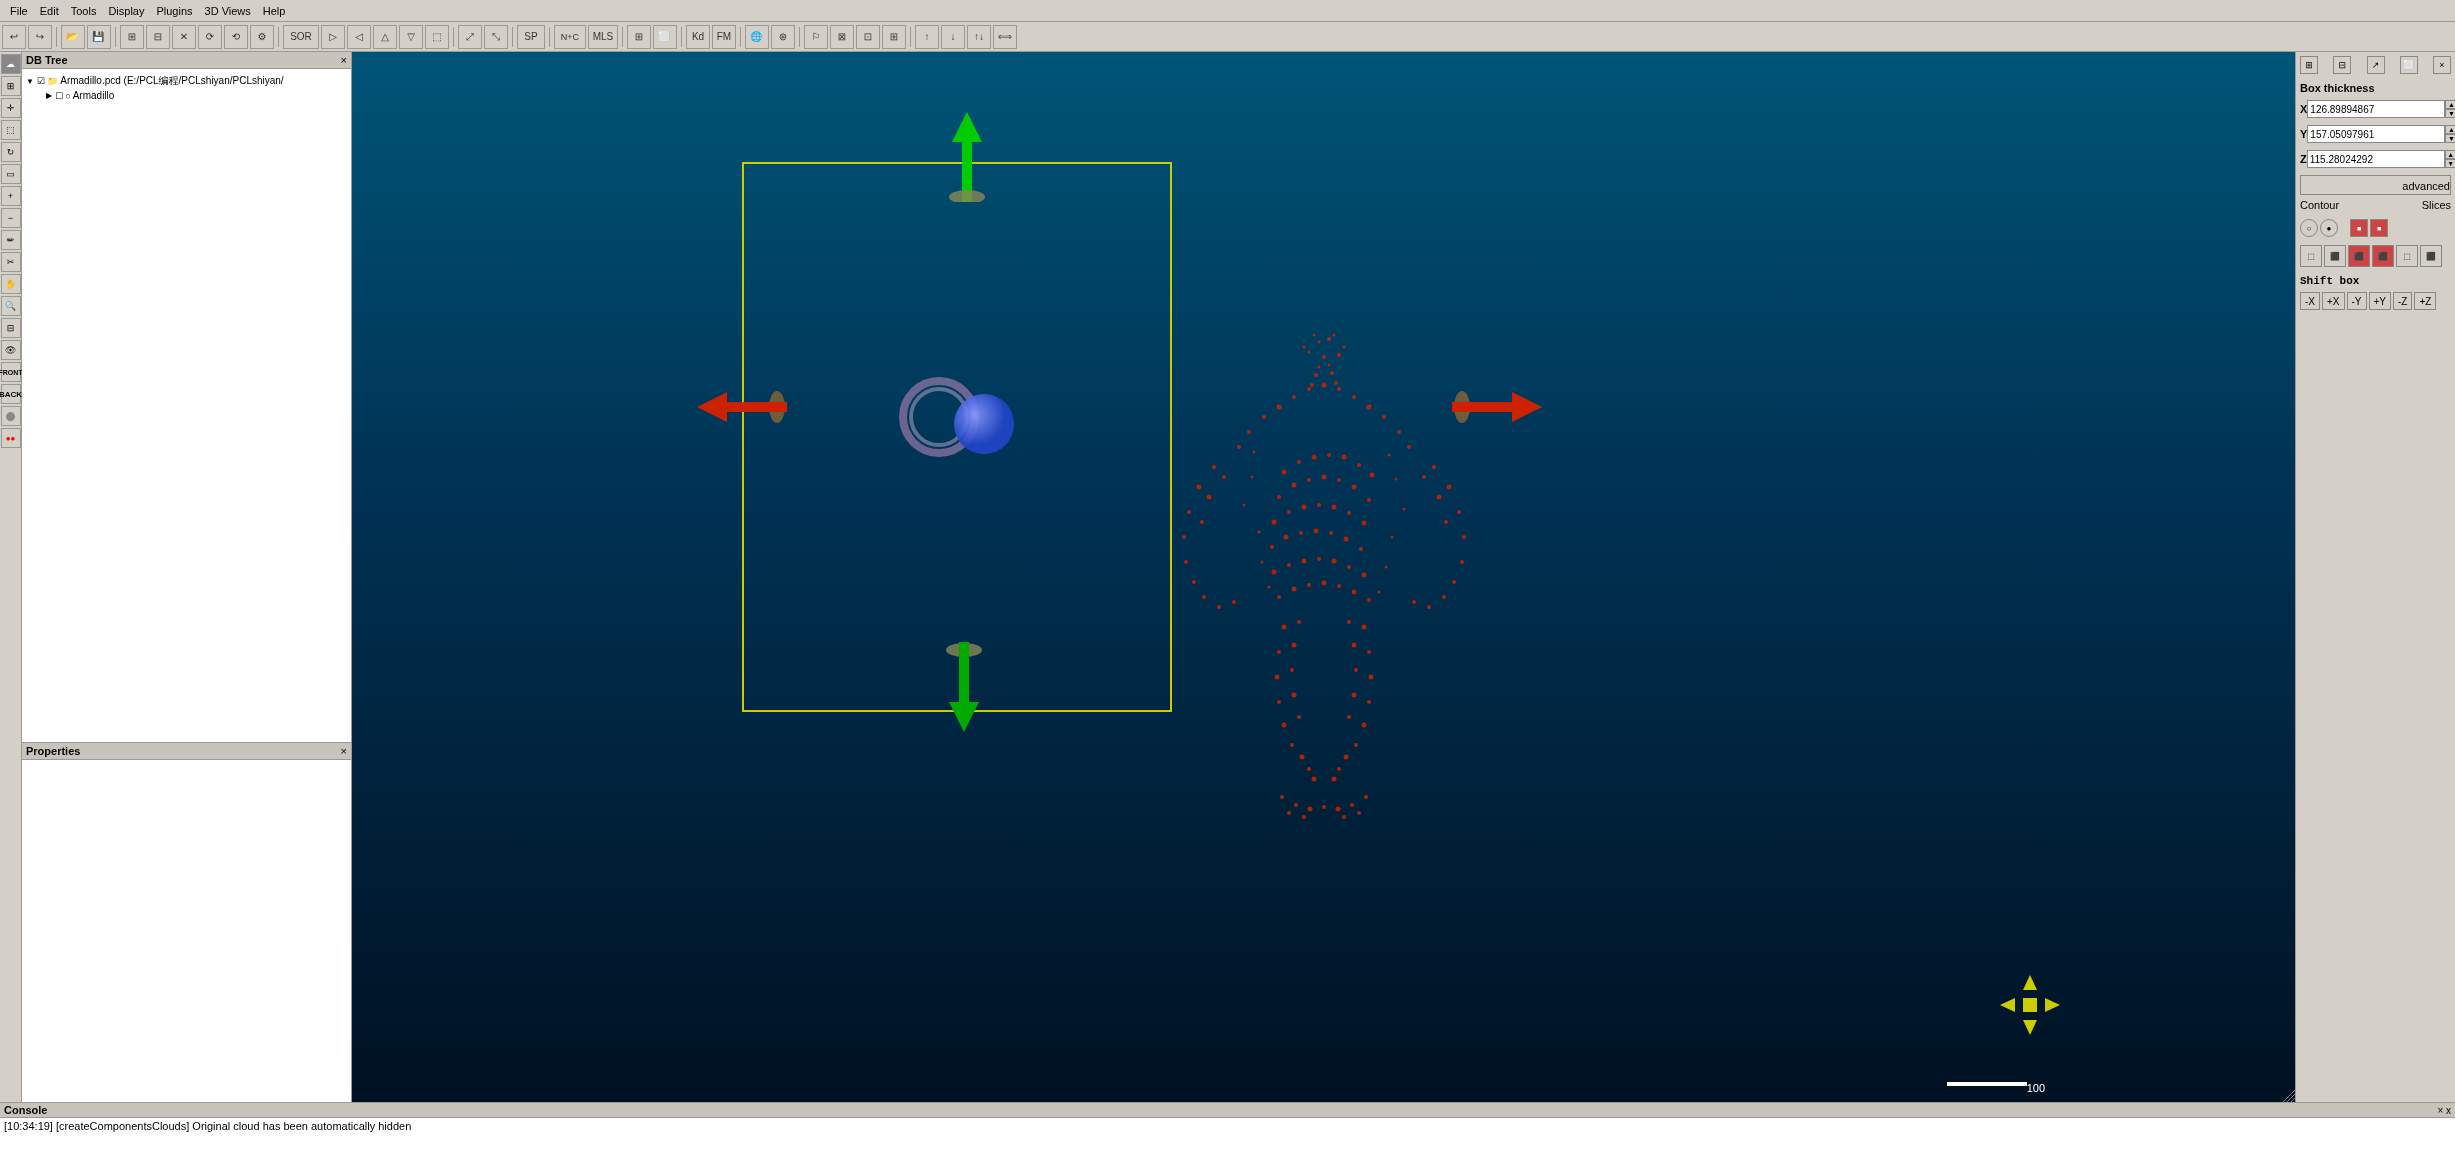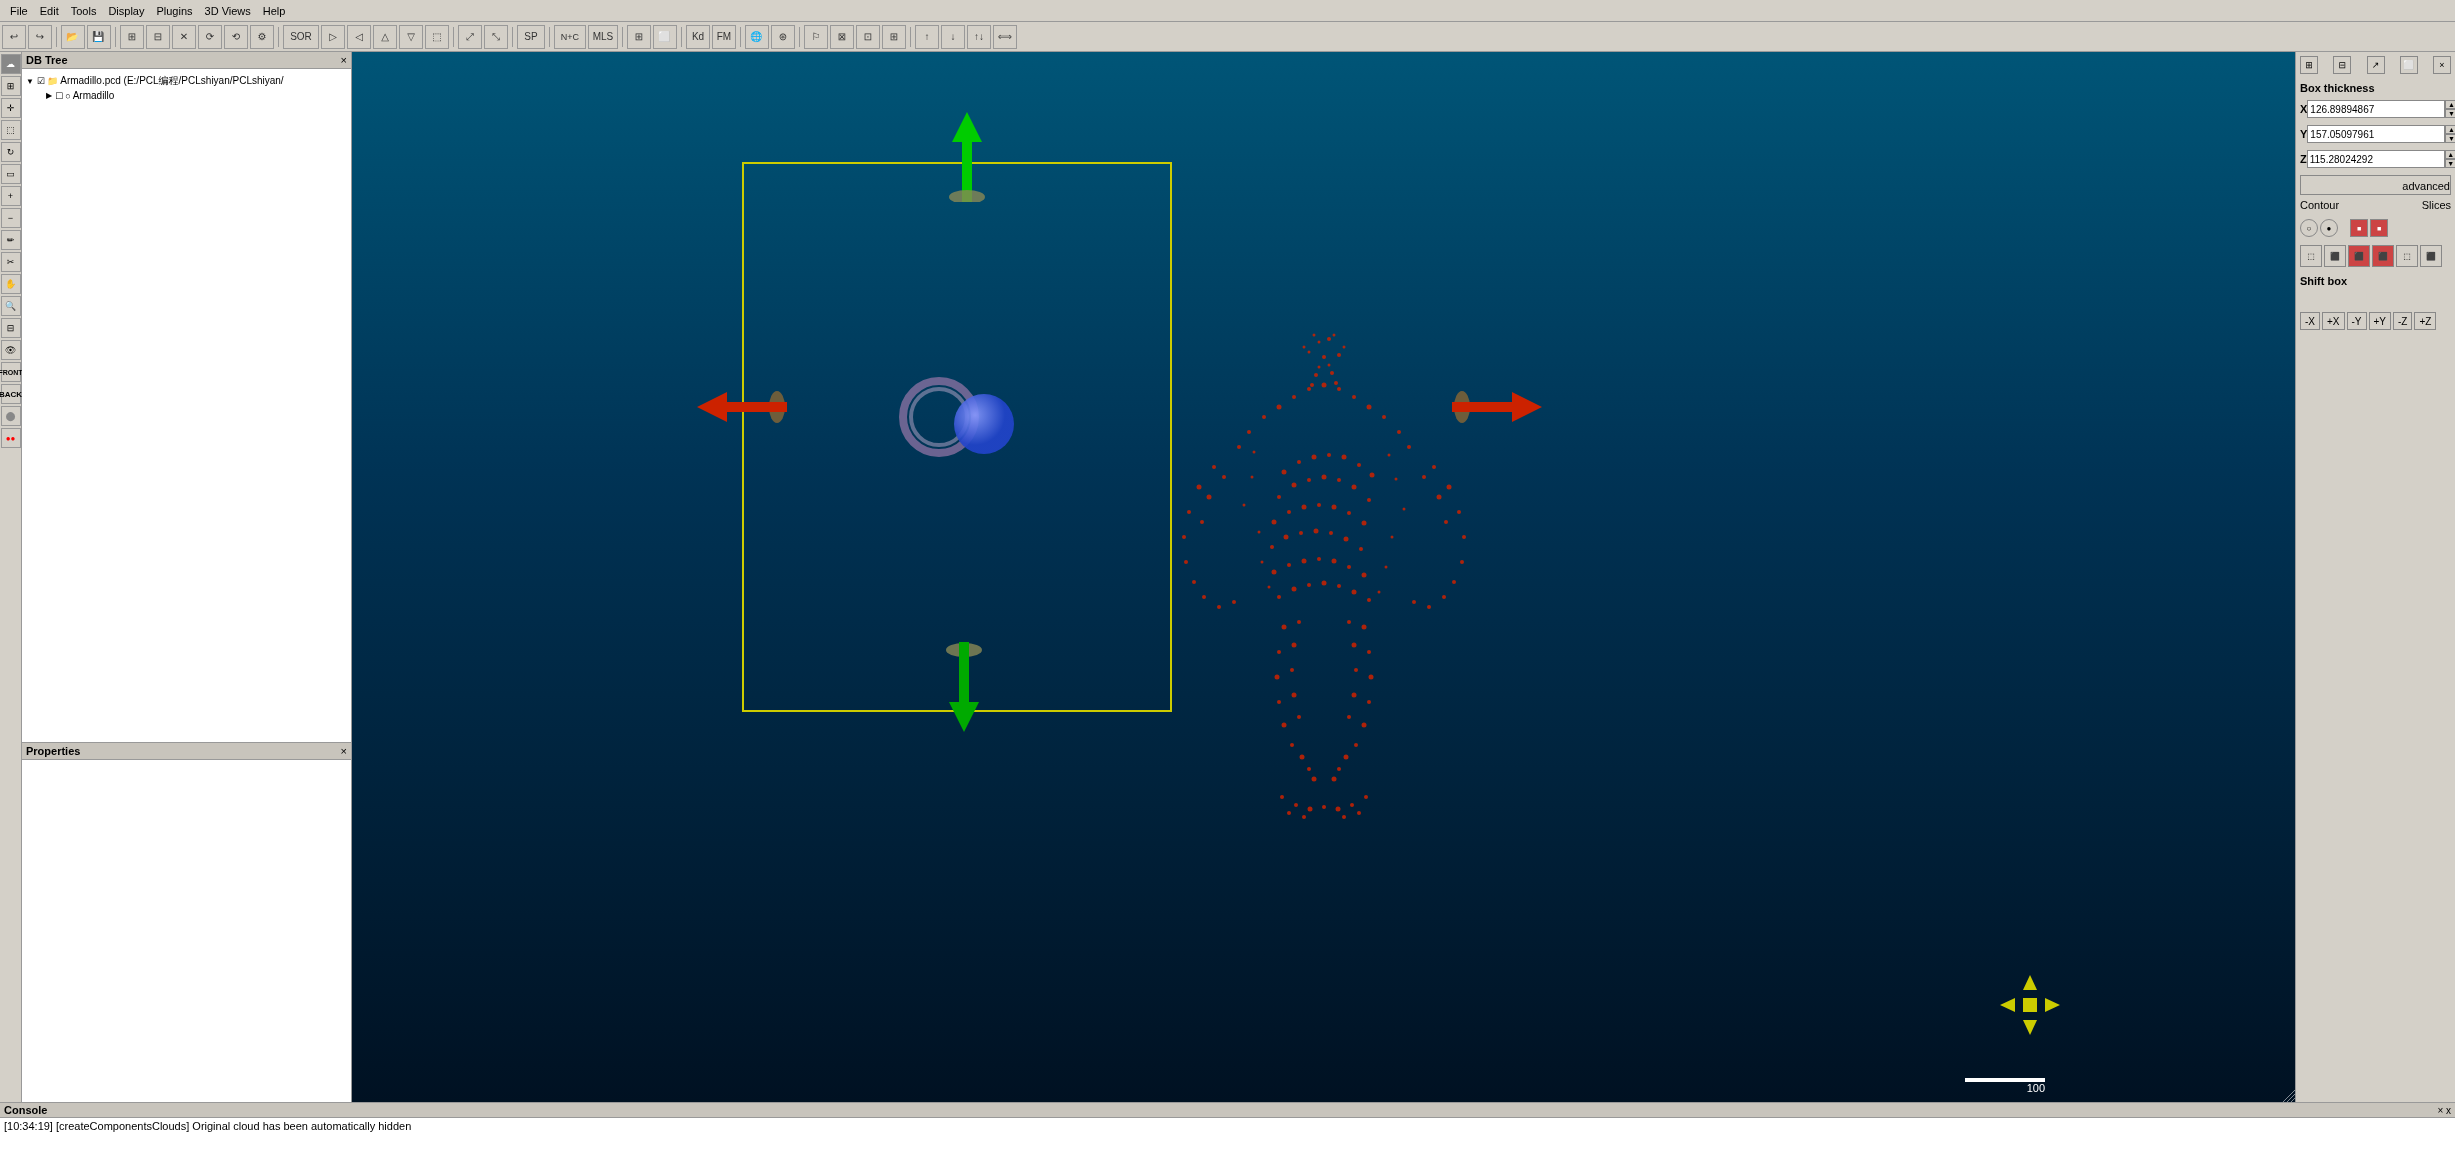--- a/index.html
+++ b/index.html
@@ -125,38 +125,38 @@
     }
     .cs-icon.redsq { background: #cc4444; }
 
     .row-icons { display: flex; gap: 2px; margin-bottom: 4px; }
     .ri-btn {
       width: 22px; height: 22px; background: #d4d0c8; border: 1px solid #888;
       display: flex; align-items: center; justify-content: center;
       font-size: 8px; cursor: pointer;
     }
 
-    .shift-box-label { font-size: 11px; font-weight: bold; margin-bottom: 21px; }
+    .shift-box-label { font-size: 11px; font-weight: bold; margin-bottom: 1px; font-family: Liberation Mono, monospace; }
     .shift-row { display: flex; gap: 2px; flex-wrap: wrap; }
     .shift-btn {
       height: 18px; padding: 0 4px; background: #d4d0c8; border: 1px solid #888;
       font-size: 10px; cursor: pointer; display: flex; align-items: center;
     }
 
     
     .bbox {
       position: absolute;
       border: 2px solid #cccc00;
       pointer-events: none;
     }
 
     
     .scale-bar {
       position: absolute; bottom: 8px; right: 200px;
-      display: flex; flex-direction: column; align-items: flex-end;
+      display: flex; align-items: flex-start;
     }
 
     
     .resize-corner {
       position: absolute; bottom: 2px; right: 2px; width: 10px; height: 10px;
       cursor: se-resize;
     }
 
     
     #console-bar {

